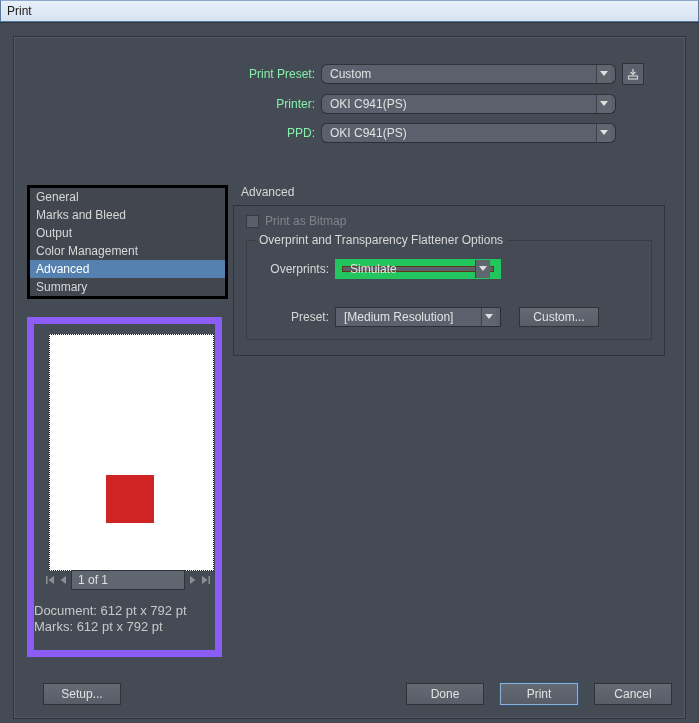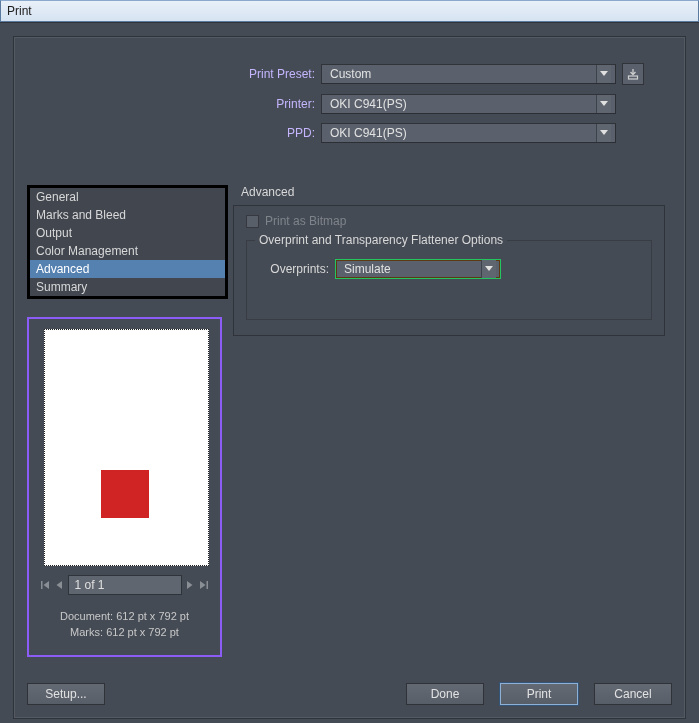--- a/index.html
+++ b/index.html
@@ -54,38 +54,38 @@
   }
   .form-row {
     display: flex;
     align-items: center;
     margin-bottom: 9px;
   }
   .form-label {
     width: 195px;
     text-align: right;
     padding-right: 6px;
-    color: #c4b5fd;
+    color: #86efac;
   }
   .dropdown {
     height: 20px;
     background: #5a616c;
     border: 1px solid #303338;
     border-right-color:#2b2e32;
     border-bottom-color:#2b2e32;
     display: flex;
     align-items: center;
     justify-content: space-between;
     padding: 0 4px 0 8px;
     color: #e2e2e2;
     box-sizing: border-box;
   }
-  .dropdown.wide { width: 295px; }
+  .dropdown.wide { width: 295px; border-radius: 6px; }
   .dropdown.med { width: 166px; }
-  .dropdown.sel { border: 1px solid #22c55e; box-shadow: 0 0 0 1px #5c3912 inset; }
+  .dropdown.sel { border: 7px solid #22c55e; box-shadow: 0 0 0 1px #5c3912 inset; }
   .dd-arrow {
     width: 14px;
     height: 18px;
     display: flex;
     align-items: center;
     justify-content: center;
     background: #60666f;
     border-left: 1px solid #3d424a;
   }
   .dd-arrow svg { width: 8px; height: 6px; }
@@ -187,21 +187,21 @@
     box-sizing: border-box;
   }
   .btn.small { min-width: 80px; }
 
   .preview-box {
     position: absolute;
     left: 27px;
     top: 294px;
     width: 195px;
     height: 340px;
-    border: 2px solid #8b5cf6;
+    border: 7px solid #8b5cf6;
     background: #454b55;
     box-sizing: border-box;
   }
   .thumb {
     position: absolute;
     left: 15px;
     top: 10px;
     width: 163px;
     height: 235px;
     background: #ffffff;
@@ -242,38 +242,37 @@
     color: #e0e0e0;
     display: flex;
     align-items: center;
     padding: 0 6px;
   }
   .dims {
     position: absolute;
     left: 0;
     right: 0;
     bottom: 15px;
-    text-align: center;
     color: #c8c8c8;
-    font-size: 11px;
+    font-size: 13px;
     line-height: 16px;
   }
 
   .bottom-btns {
     position: absolute;
     left: 27px;
     right: 27px;
     bottom: 18px;
     height: 22px;
     display: flex;
     align-items: center;
   }
   .bottom-btns .spacer { flex: 1; }
   .bottom-btns .btn { min-width: 78px; margin-left: 16px; height: 22px; }
-  .bottom-btns .btn.first { margin-left: 0; }
+  .bottom-btns .btn.first { margin-left: 16px; }
   .bottom-btns .btn.primary {
     border: 1px solid #8db0d4;
     box-shadow: 0 0 0 1px #345577;
   }
 </style>
 </head>
 <body>
 
 <div class="titlebar">
   <span>Print</span>
@@ -347,20 +346,35 @@
         <div class="gb-label">Overprints:</div>
         <div class="dropdown med sel">
           <span>Simulate</span>
           <span class="dd-arrow">
             <svg viewBox="0 0 8 6">
                 <polygon points="0,0 8,0 4,5" fill="#e0e0e0"></polygon>
               </svg>
           </span>
         </div>
       </div>
+      <div class="gb-row" style="margin-bottom:0;">
+        <div class="gb-label">Preset:</div>
+        <div class="dropdown med">
+          <span>[Medium Resolution]</span>
+          <span class="dd-arrow">
+            <svg viewBox="0 0 8 6">
+                <polygon points="0,0 8,0 4,5" fill="#e0e0e0"></polygon>
+              </svg>
+          </span>
+        </div>
+        <div style="width:18px"></div>
+        <div class="btn small">
+          <span>Custom...</span>
+        </div>
+      </div>
     </div>
   </div>
 
   <div class="preview-box">
     <div class="thumb">
       <div class="red-square"></div>
     </div>
     <div class="nav-row">
       <div class="nav-btn disabled">
         <svg width="10" height="10" viewBox="0 0 10 10">

